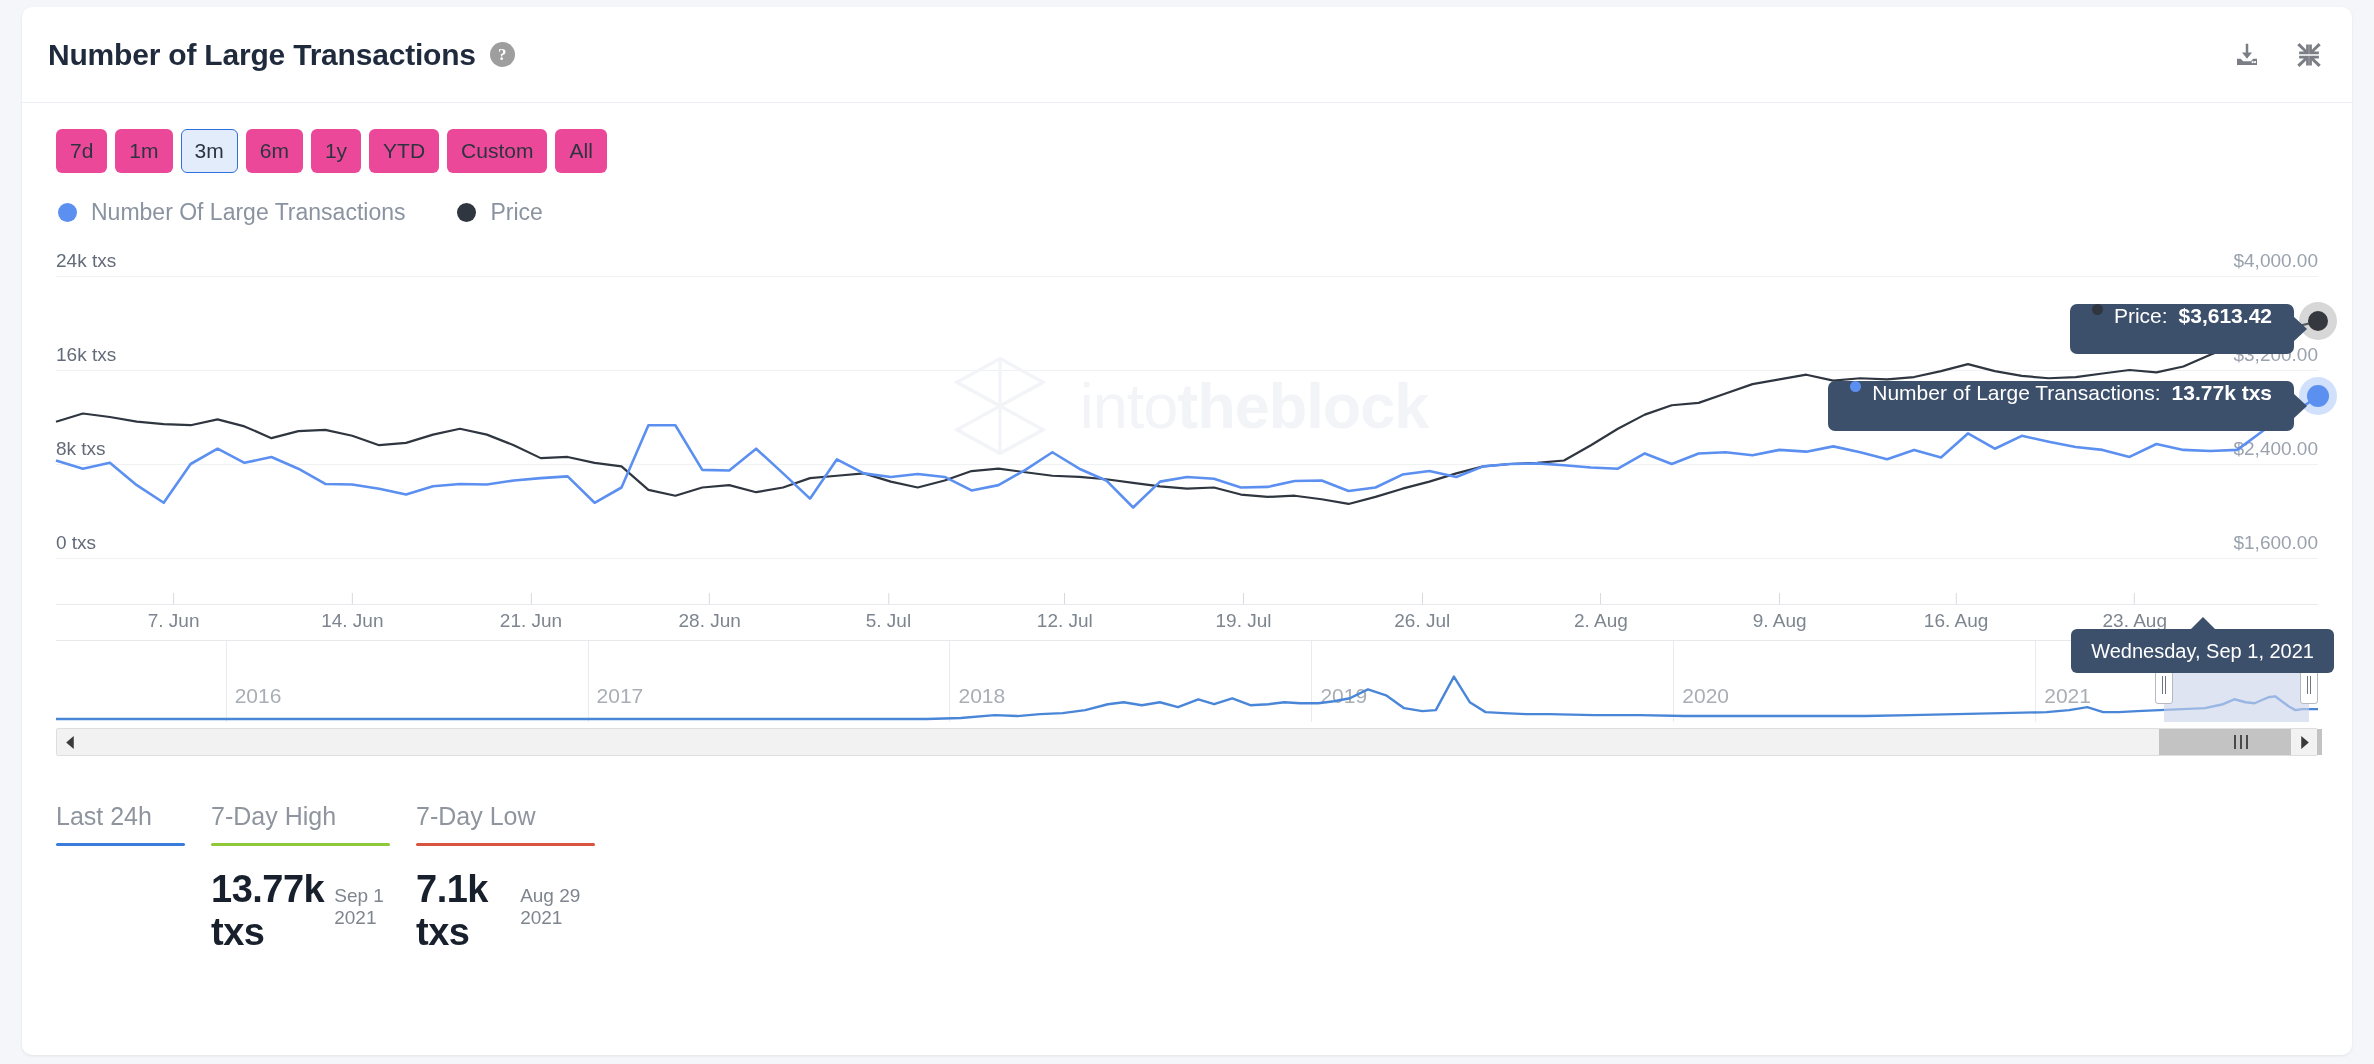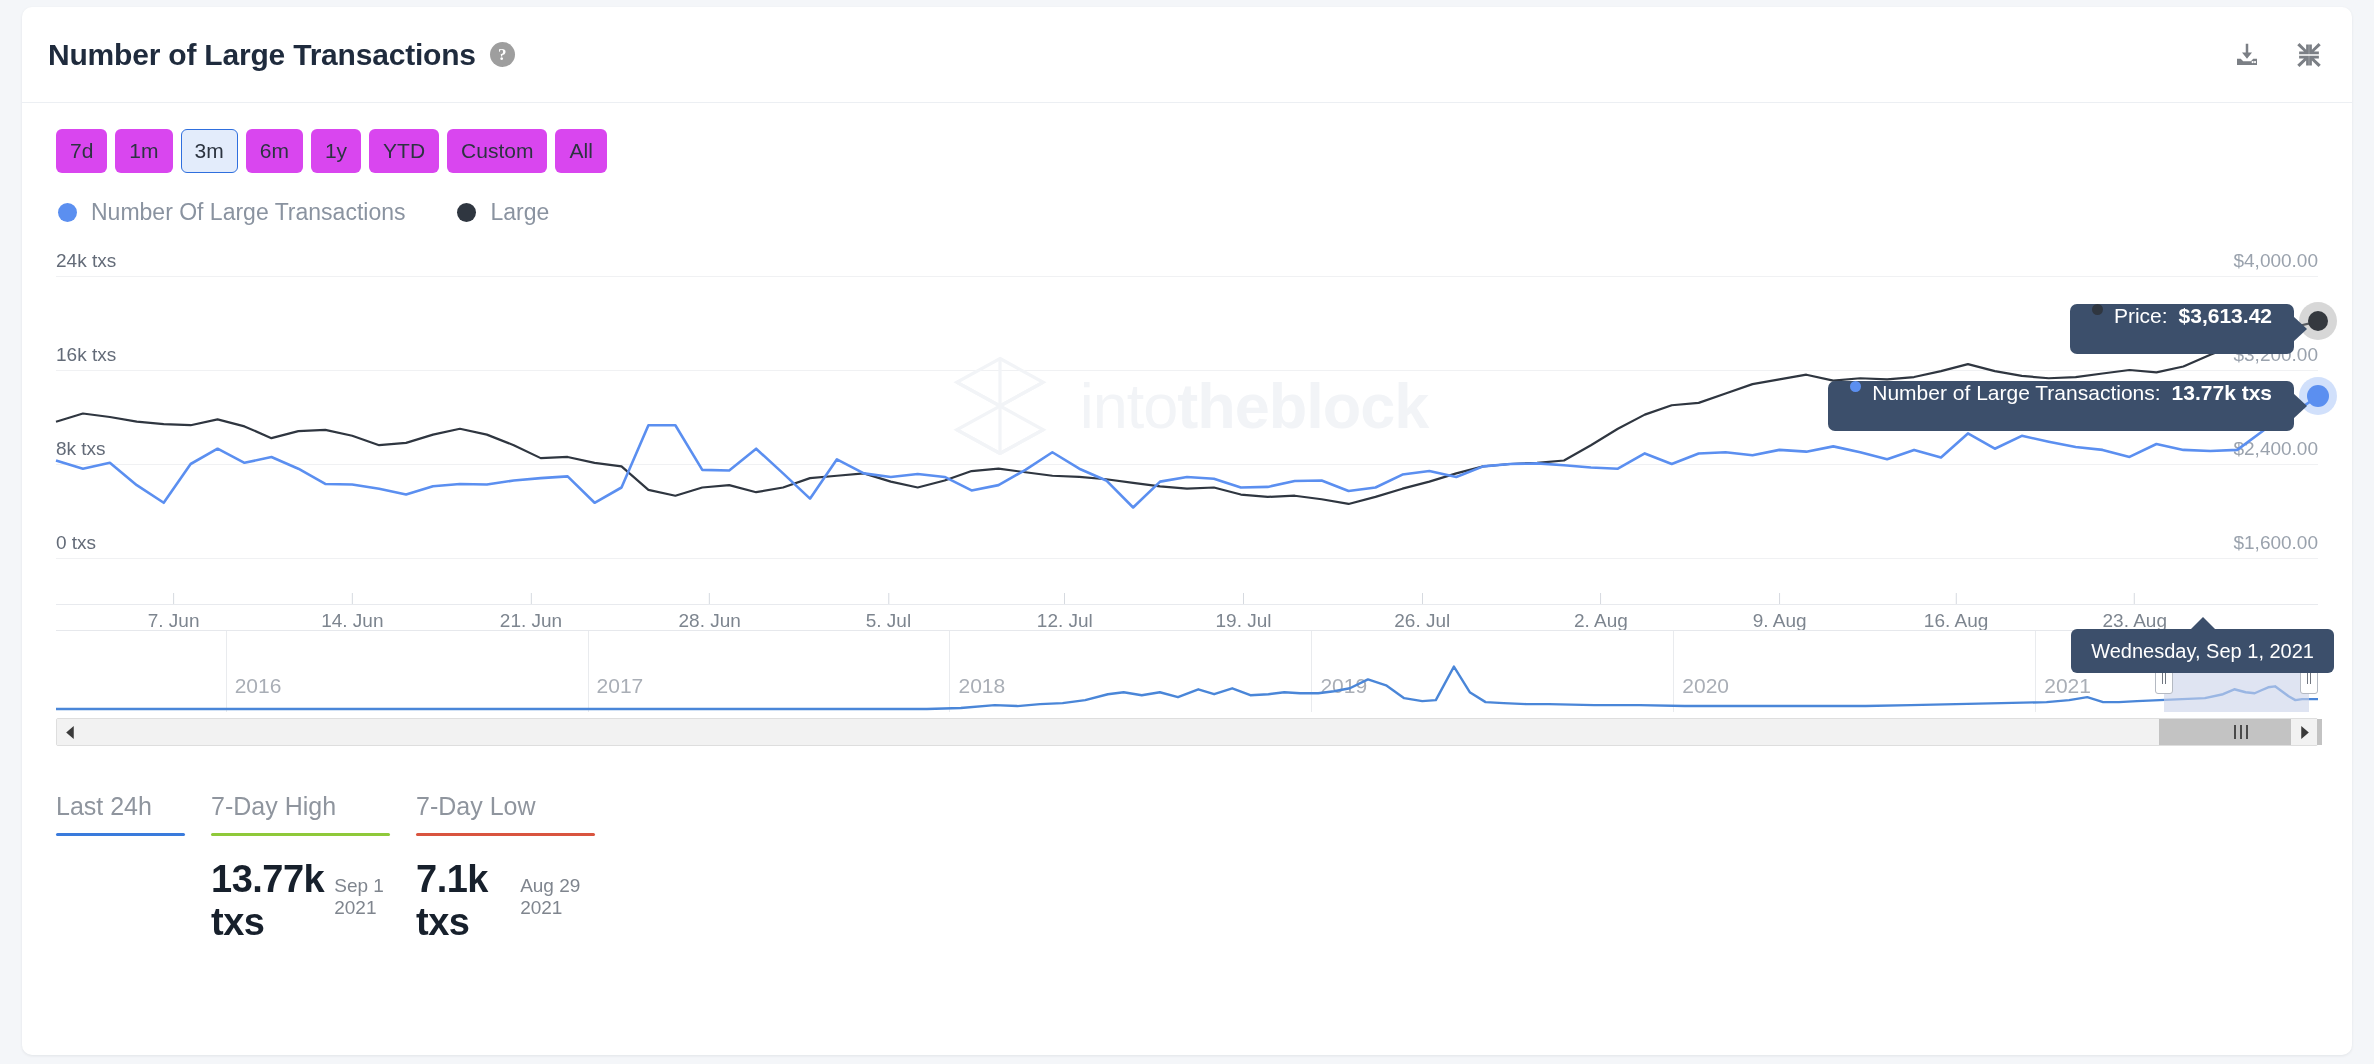--- a/index.html
+++ b/index.html
@@ -41,21 +41,21 @@
   }
   .hdr-btn { cursor: pointer; display: block; }
   .hdr-btn svg { display: block; fill: #7b7f85; }
 
   
   .ranges {
     display: flex; gap: 8px; padding: 26px 0 0 34px;
   }
   .range-btn {
     min-width: 48px; height: 44px; padding: 0 13px;
-    background: #d946ef; border: 1px solid transparent; border-radius: 6px;
+    background: #ec4899; border: 1px solid transparent; border-radius: 6px;
     display: flex; align-items: center; justify-content: center;
     font-size: 21px; color: #2c3440; cursor: pointer;
   }
   .range-btn.active {
     background: #e3ecfb; border-color: #2f6fde;
   }
 
   
   .legend { display: flex; align-items: center; gap: 52px; padding: 26px 0 0 36px; }
   .legend-item { display: flex; align-items: center; gap: 14px; cursor: pointer; }
@@ -107,21 +107,21 @@
     padding: 0 20px; height: 44px; display: flex; align-items: center;
     font-size: 20px; white-space: nowrap; z-index: 8;
   }
   .tip-date:before {
     content: ""; position: absolute; left: 50%; top: -12px; transform: translateX(-50%);
     border-left: 13px solid transparent; border-right: 13px solid transparent;
     border-bottom: 13px solid #3c4f6b;
   }
 
   
-  .navigator { position: relative; margin: 26px 34px 0 34px; height: 82px; text-align: right; }
+  .navigator { position: relative; margin: 36px 34px 0 34px; height: 82px; text-align: right; }
   .nav-top { position: absolute; left: 0; right: 0; top: 0; height: 1px; background: #e6e8ec; }
   .nav-inner { position: absolute; left: 0; right: 0; top: 1px; bottom: 0; overflow: hidden; }
   .nav-year {
     position: absolute; bottom: 14px; font-size: 21px; color: #a9aeb6;
   }
   .nav-vline { position: absolute; top: 0; bottom: 0; width: 1px; background: #e9ebee; }
   .nav-sel {
     position: absolute; top: 1px; bottom: 0; background: #ccd4ea; opacity: .62;
   }
   .nav-handle {
@@ -202,21 +202,21 @@
     <div class="range-btn">All</div>
   </div>
 
   <div class="legend">
     <div class="legend-item">
       <span class="legend-dot" id="legdot0" style="background: rgb(91, 143, 240);"></span>
       <span class="legend-label">Number Of Large Transactions</span>
     </div>
     <div class="legend-item">
       <span class="legend-dot" id="legdot1" style="background: rgb(47, 54, 64);"></span>
-      <span class="legend-label">Large</span>
+      <span class="legend-label">Price</span>
     </div>
   </div>
 
   <div class="chart-area">
 
     <div id="gridlines">
         <div class="gridline" style="top: 32px;"></div>
         <div class="gridline" style="top: 126px;"></div>
         <div class="gridline" style="top: 220px;"></div>
         <div class="gridline" style="top: 314px;"></div>

